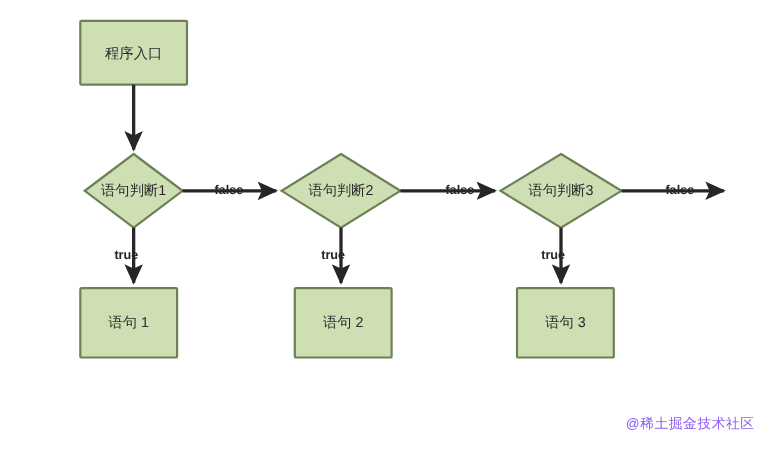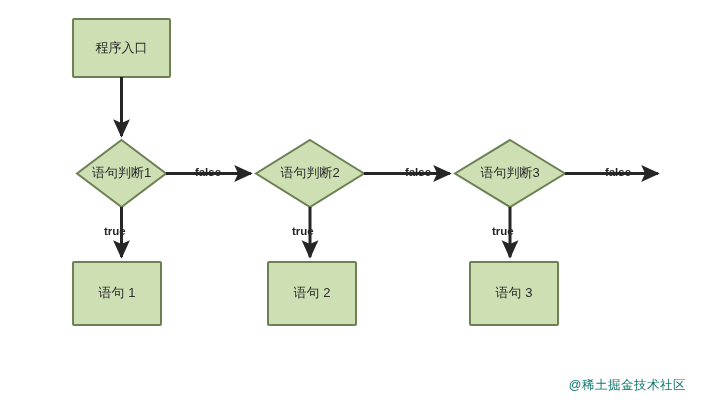--- a/index.html
+++ b/index.html
@@ -50,21 +50,21 @@
   .connector {
     stroke-width: 3;
     fill: none;
   }
   .watermark-text {
     position: absolute;
     right: 16px;
     bottom: 14px;
     font-family: "Liberation Sans", "DejaVu Sans", sans-serif;
     font-size: 12.5px;
-    color: #0f766e;
+    color: #8b5cf6;
     letter-spacing: 0.5px;
     white-space: nowrap;
     user-select: none;
   }
 </style>
 </head>
 <body>
 
 <div id="canvas">
 

